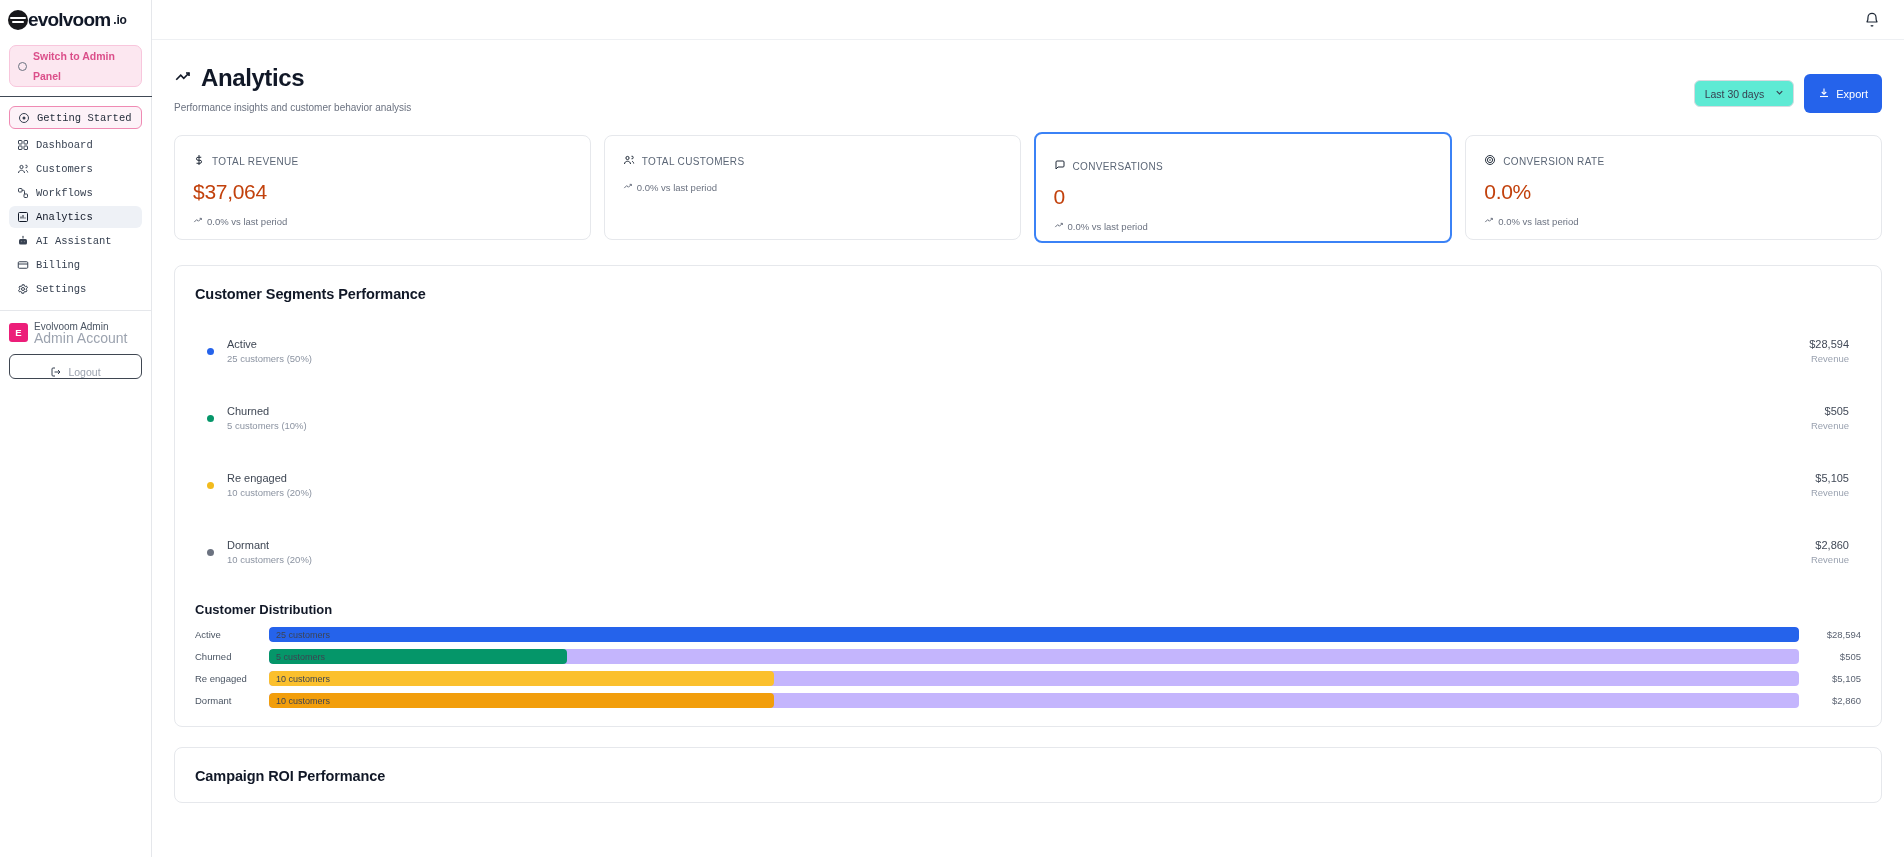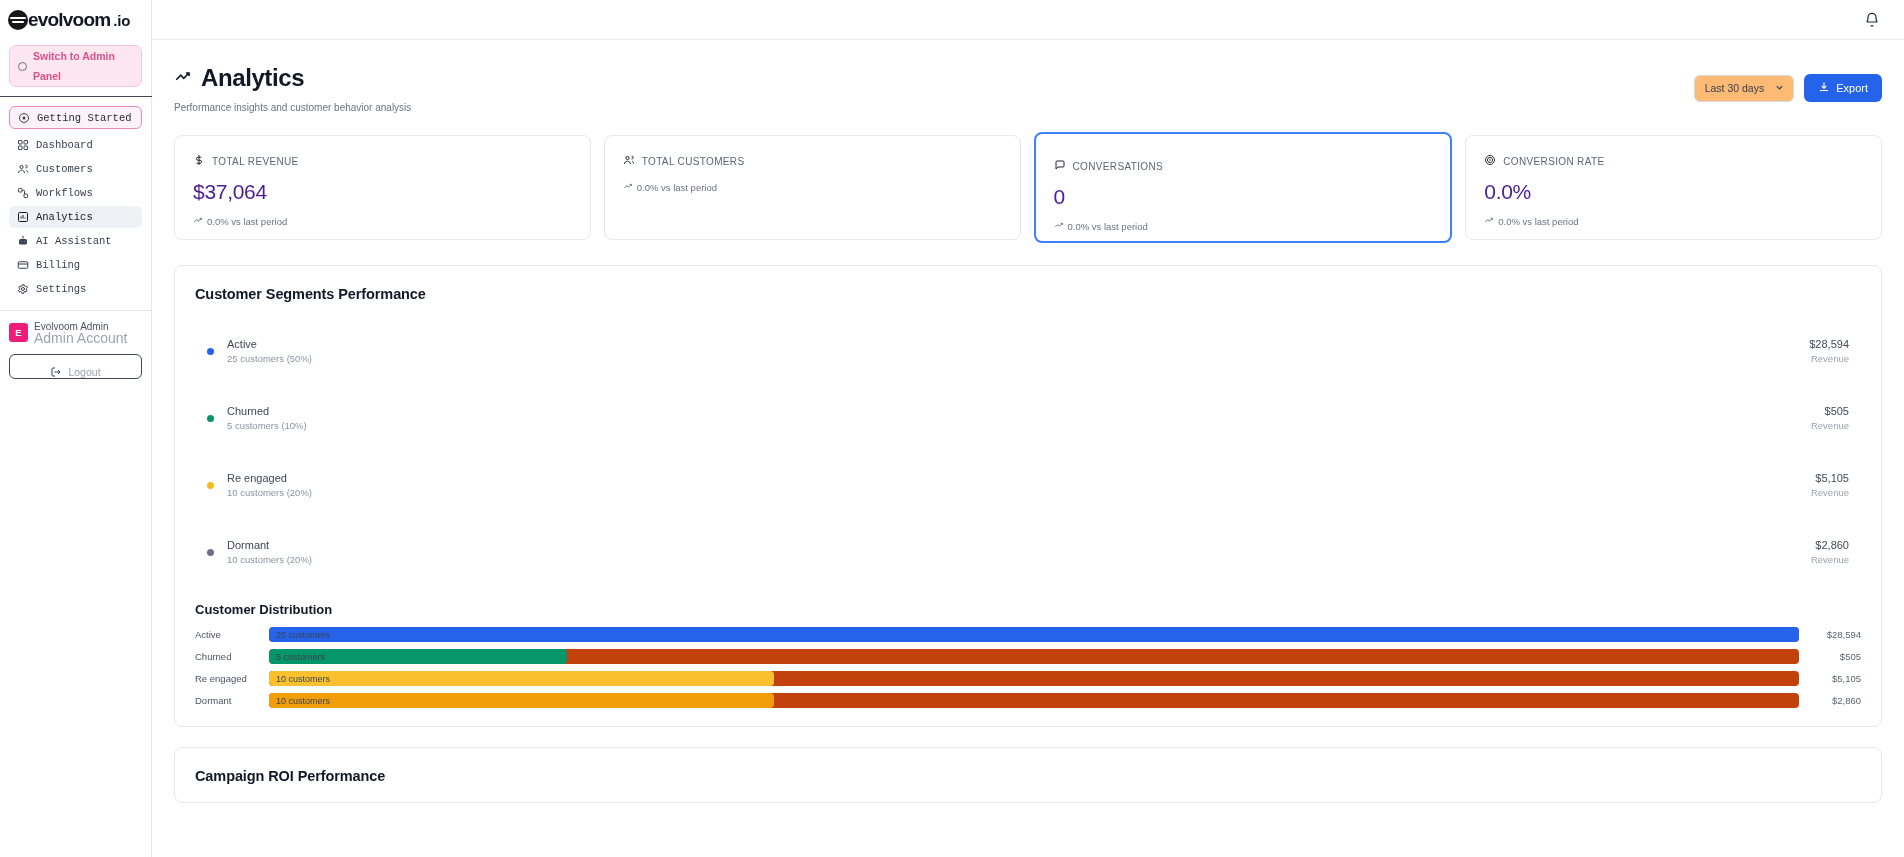--- a/index.html
+++ b/index.html
@@ -34,21 +34,21 @@
     background:#fff; border-radius:2px;
   }
   .logo-mark::after {
     content:""; position:absolute; left:4px; top:11px; width:12px; height:2.2px;
     background:#fff; border-radius:2px;
   }
   .logo-text {
     font-size: 19px; font-weight: 700; letter-spacing: -0.8px; color: #111827;
     margin-left: -3px;
   }
-  .logo-tld { font-size: 15px; font-weight: 600; color:#111827; letter-spacing:-0.2px; }
+  .logo-tld { font-size: 12px; font-weight: 600; color:#111827; letter-spacing:-0.2px; }
 
   .switch-admin {
     margin: 5px 9px 0 9px;
     background: #fce7f0;
     border: 1px solid #f8c6dc;
     border-radius: 7px;
     height: 42px;
     display: flex; align-items: center; gap: 6px;
     padding: 0 8px;
     cursor: pointer;
@@ -103,43 +103,43 @@
 
   .content { flex: 1; padding: 0 22px; overflow: hidden; }
 
   .page-head { display:flex; align-items:flex-start; justify-content:space-between; padding: 24px 0 0 0; }
   .page-title-row { display:flex; align-items:center; gap: 9px; }
   .page-title { font-size: 24px; font-weight: 700; color:#111827; letter-spacing:-0.4px; }
   .page-sub { font-size: 10px; color:#6b7280; margin-top: 10px; }
   .head-actions { display:flex; align-items:center; gap: 10px; margin-top: 10px; }
   .select-box {
     height: 27px; min-width: 96px; border:1px solid #d7dbe0; border-radius: 6px;
-    background:#fdba74; display:flex; align-items:center; justify-content:space-between;
+    background:#5eead4; display:flex; align-items:center; justify-content:space-between;
     padding: 0 8px 0 10px; font-size: 10.5px; color:#374151; cursor:pointer; gap:10px;
   }
   .btn-export {
-    height: 28px; background:#2563eb; border-radius: 6px; color:#fff;
+    height: 39px; background:#2563eb; border-radius: 6px; color:#fff;
     display:flex; align-items:center; gap:6px; padding: 0 14px;
     font-size: 11px; font-weight: 500; cursor:pointer; border:none;
   }
 
   
   .kpi-row { display:flex; gap: 13px; margin-top: 22px; align-items: flex-start; }
   .kpi-card {
     flex: 1; background:#fff; border:1px solid #e6e8ec; border-radius: 8px;
     padding: 16px 18px 16px 18px; height: 105px; cursor:pointer;
   }
   .kpi-card.selected {
     border: 2px solid #3b82f6; height: 111px; margin-top: -3px; padding-top:23px;
   }
   .kpi-label-row { display:flex; align-items:center; gap: 7px; }
   .kpi-label {
     font-size: 10px; letter-spacing: 0.35px; color:#5b6676; font-weight: 400; text-transform:uppercase;
   }
-  .kpi-value { font-size: 21px; font-weight: 400; color:#4c1d95; margin-top: 10px; letter-spacing:-0.3px; }
+  .kpi-value { font-size: 21px; font-weight: 400; color:#c2410c; margin-top: 10px; letter-spacing:-0.3px; }
   .kpi-delta { display:flex; align-items:center; gap:4px; margin-top: 11px; font-size: 9.5px; color:#6b7280; }
 
   
   .panel {
     margin-top: 22px; background:#fff; border:1px solid #e6e8ec; border-radius: 8px;
     padding: 20px 20px 18px 20px;
   }
   .panel-title { font-size: 14.5px; font-weight: 700; color:#111827; letter-spacing:-0.1px; }
 
   .seg-list { margin-top: 16px; }
@@ -153,21 +153,21 @@
   .seg-meta { font-size: 9.5px; color:#8b93a1; line-height: 14px; }
   .seg-right { text-align:right; }
   .seg-amount { font-size: 11px; color:#414957; line-height: 15px; }
   .seg-amount-label { font-size: 9.5px; color:#9aa2b0; line-height: 14px; }
 
   .dist-title { font-size: 13px; font-weight: 700; color:#111827; margin-top: 16px; }
   .dist-list { margin-top: 10px; display:flex; flex-direction:column; gap: 7px; }
   .dist-row { display:flex; align-items:center; gap: 0; height: 15px; }
   .dist-label { width: 74px; font-size: 9.5px; color:#4b5563; flex:none; }
   .dist-track {
-    flex: 1; height: 15px; background:#c2410c; border-radius: 4px; position: relative; overflow: hidden;
+    flex: 1; height: 15px; background:#c4b5fd; border-radius: 4px; position: relative; overflow: hidden;
   }
   .dist-fill {
     height: 15px; border-radius: 4px; display:flex; align-items:center;
     padding-left: 7px; font-size: 9px; color:#3d4452; white-space:nowrap;
   }
   .dist-value { width: 62px; text-align:right; font-size: 9.5px; color:#5b6372; flex:none; }
 
   .panel-bottom { margin-top: 20px; }
 </style>
 </head>

